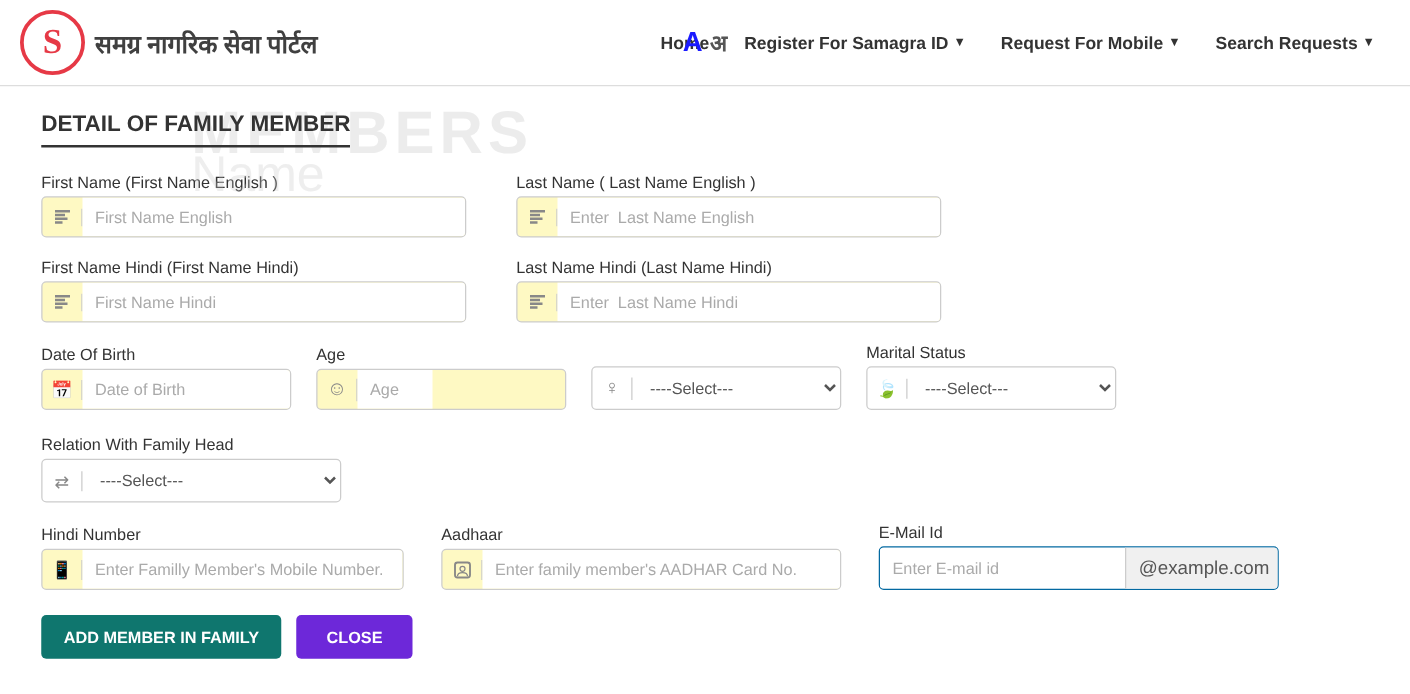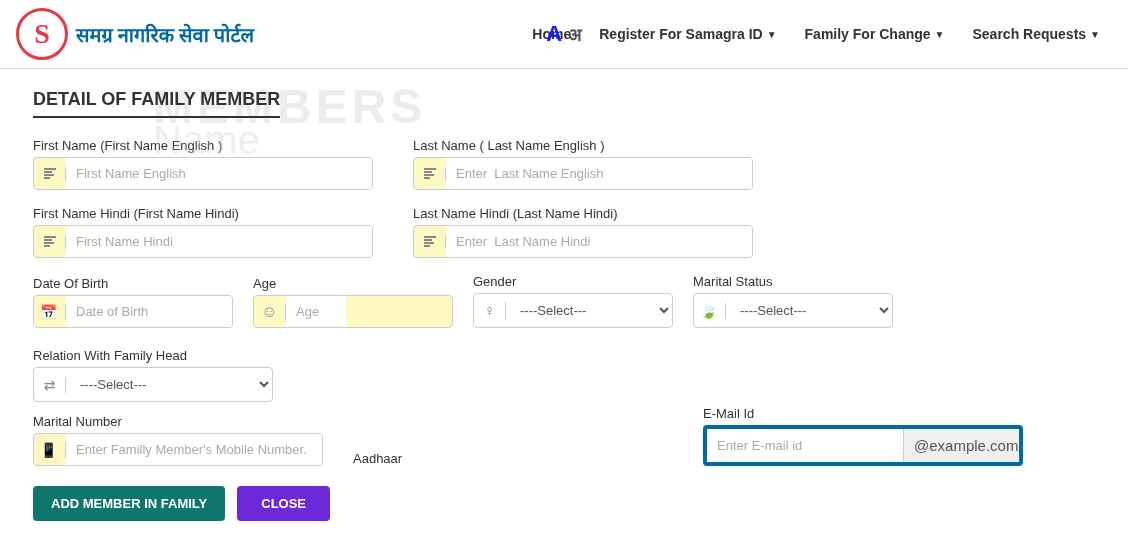--- a/index.html
+++ b/index.html
@@ -29,21 +29,21 @@
       justify-content: center;
       font-size: 28px;
       font-weight: bold;
       color: #e63946;
       font-family: serif;
     }
     .logo-text-block { display: flex; flex-direction: column; }
     .logo-title {
       font-size: 20px;
       font-weight: bold;
-      color: #0369a1;
+      color: #404040;
       font-family: serif;
     }
     .logo-subtitle { font-size: 12px; color: #555; }
 
     .lang-switcher {
       position: absolute;
       left: 50%;
       transform: translateX(-50%);
       display: flex;
       align-items: center;
@@ -167,21 +167,21 @@
     }
 
     
     .age-group { max-width: 120px; }
     .dob-group { max-width: 200px; }
 
     
     .email-wrapper {
       display: flex;
       align-items: center;
-      border: 4px solid #0369a1;
+      border: 1px solid #0369a1;
       border-radius: 4px;
       overflow: hidden;
     }
     .email-input {
       border: none;
       outline: none;
       padding: 8px 10px;
       font-size: 13px;
       flex: 1;
       color: #999;
@@ -248,21 +248,21 @@
 
   <nav class="nav">
     <div class="nav-item">
       <span>Home</span>
     </div>
     <div class="nav-item">
       <span>Register For Samagra ID</span>
       <span class="nav-arrow">▼</span>
     </div>
     <div class="nav-item">
-      <span>Family For Change</span>
+      <span>Request For Mobile</span>
       <span class="nav-arrow">▼</span>
     </div>
     <div class="nav-item">
       <span>Search Requests</span>
       <span class="nav-arrow">▼</span>
     </div>
   </nav>
 </div>
 
 <div class="main-content">
@@ -337,40 +337,39 @@
                 <rect x="1" y="7" width="10" height="2" fill="#888"></rect>
                 <rect x="1" y="10" width="6" height="2" fill="#888"></rect>
               </svg>
           </div>
           <input class="form-input" type="text" placeholder="Enter  Last Name Hindi" style="">
         </div>
       </div>
     </div>
 
     
-    <div style="display:flex; gap:20px; margin-bottom:4px; align-items:flex-end; flex-wrap:wrap;">
+    <div style="display:flex; gap:20px; margin-bottom:16px; align-items:flex-end; flex-wrap:wrap;">
 
       <div class="form-group dob-group" style="max-width:190px;">
         <label class="form-label">Date Of Birth</label>
         <div class="input-wrapper">
           <div class="input-icon">📅</div>
           <input class="form-input" type="text" placeholder="Date of Birth" style="">
         </div>
       </div>
 
       <div class="form-group age-group" style="max-width:100px;">
         <label class="form-label">Age</label>
         <div class="input-wrapper">
           <div class="input-icon" style="font-size:16px;">☺</div>
           <input class="form-input" type="text" style="width: 60px;" placeholder="Age">
         </div>
       </div>
 
       <div class="form-group" style="max-width:190px;">
-        <label class="form-label">Gender</label>
         <div class="select-wrapper">
           <div class="select-icon" style="font-size:16px;">♀</div>
           <select class="form-select">
             <option>----Select---</option>
           </select>
         </div>
       </div>
 
       <div class="form-group" style="max-width:190px;">
         <label class="form-label">Marital Status</label>
@@ -390,29 +389,39 @@
             <option>----Select---</option>
           </select>
         </div>
       </div>
     </div>
 
     
     <div style="display:flex; gap:30px; margin-bottom:20px; align-items:flex-end; flex-wrap:wrap;">
 
       <div class="form-group" style="max-width:290px;">
-        <label class="form-label">Marital Number</label>
+        <label class="form-label">Hindi Number</label>
         <div class="input-wrapper">
           <div class="input-icon" style="font-size:14px;">📱</div>
           <input class="form-input" type="text" placeholder="Enter Familly Member's Mobile Number." style="">
         </div>
       </div>
 
       <div class="form-group" style="max-width:320px;">
         <label class="form-label">Aadhaar</label>
+        <div class="input-wrapper">
+          <div class="input-icon" style="font-size:14px; color:#888;">
+            <svg width="16" height="16" viewBox="0 0 16 16" fill="none" xmlns="http://www.w3.org/2000/svg">
+              <rect x="2" y="2" width="12" height="12" rx="2" stroke="#888" stroke-width="1.5" fill="none"></rect>
+              <circle cx="8" cy="7" r="2" stroke="#888" stroke-width="1"></circle>
+              <path d="M4 13c0-2 2-3 4-3s4 1 4 3" stroke="#888" stroke-width="1"></path>
+            </svg>
+          </div>
+          <input class="form-input" type="text" placeholder="Enter family member's AADHAR Card No." style="">
+        </div>
       </div>
 
       <div class="form-group" style="max-width:320px;">
         <label class="form-label">E-Mail Id</label>
         <div class="email-wrapper">
           <input class="email-input" type="text" placeholder="Enter E-mail id" style="">
           <span class="email-suffix">@example.com</span>
         </div>
       </div>
     </div>

